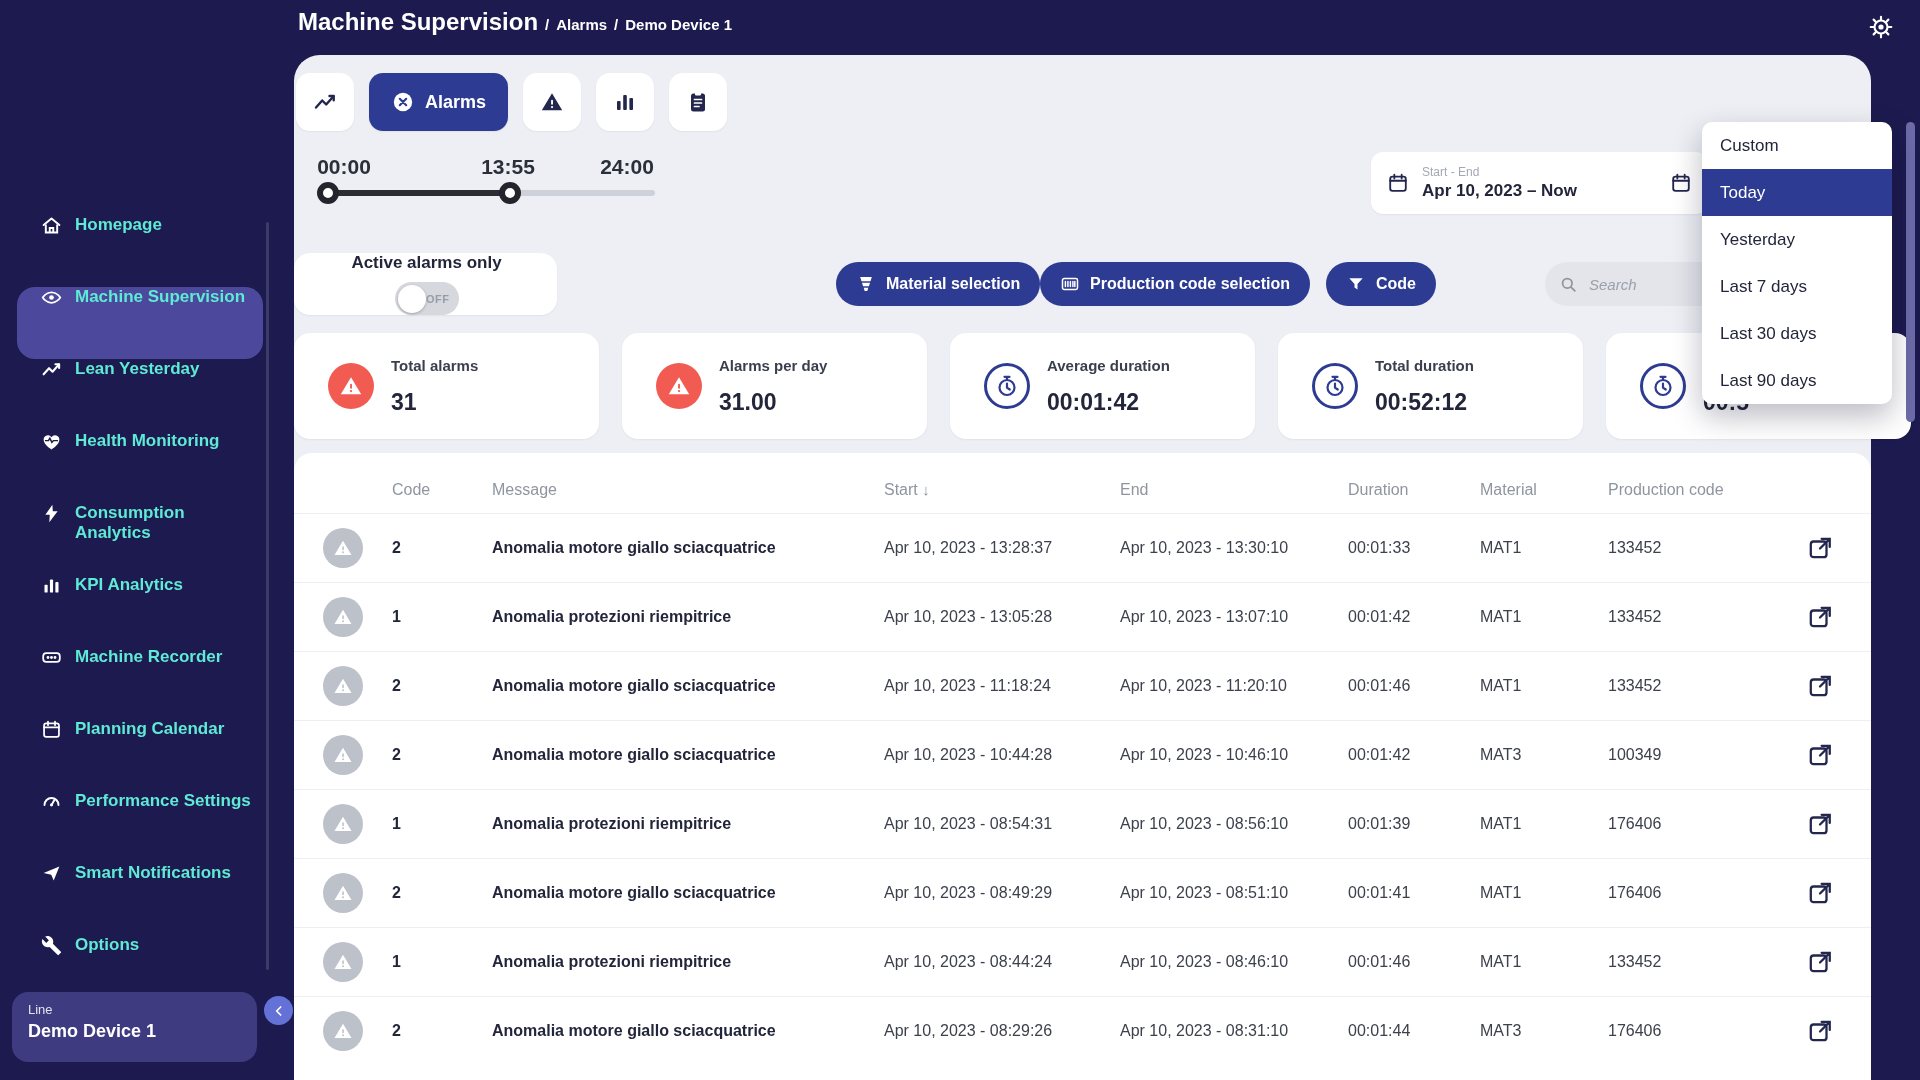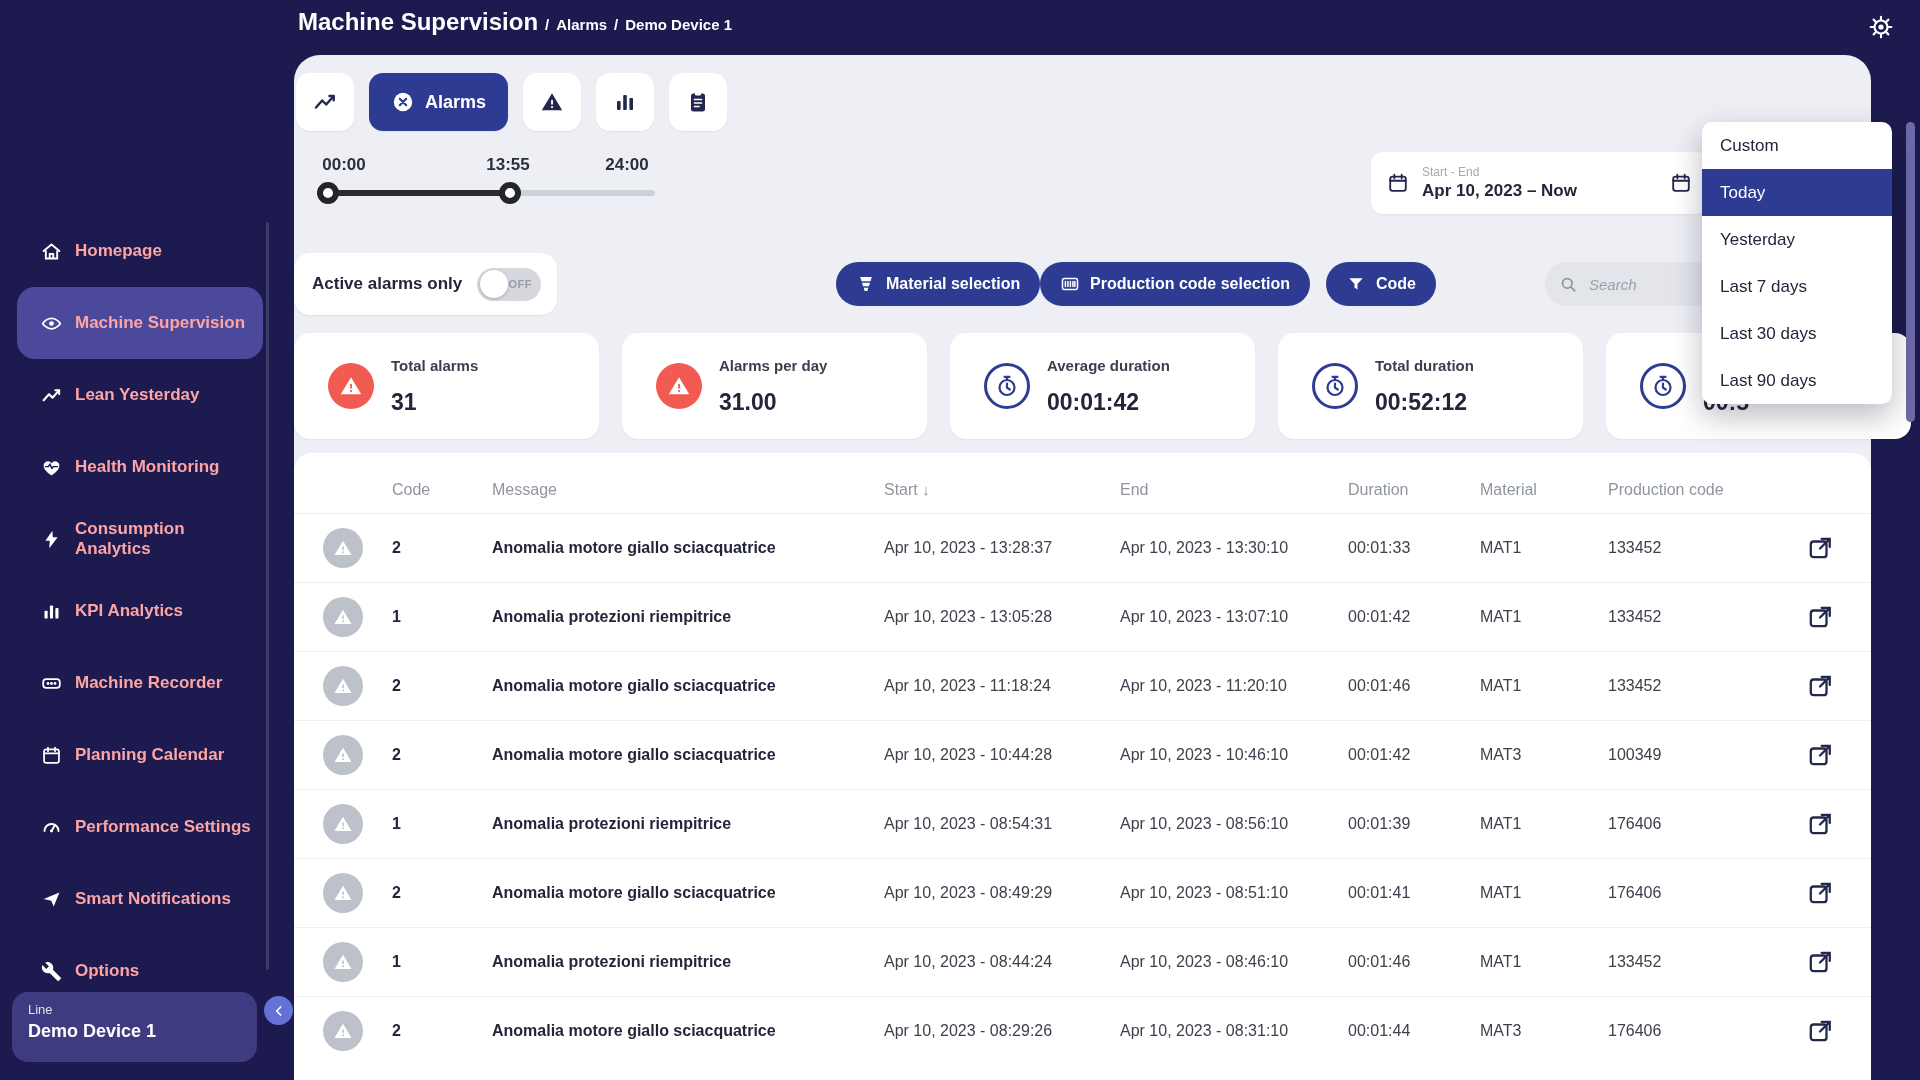--- a/index.html
+++ b/index.html
@@ -10,22 +10,22 @@
 
   
   .sidebar{position:absolute;left:0;top:0;bottom:0;width:283px;background:#1d1a4f;z-index:5;}
   .logo-ring{position:absolute;left:64px;top:30px;width:144px;height:144px;border-radius:50%;
              background:linear-gradient(160deg,#3fd4f0 5%,#6b5bf0 50%,#d940cf 95%);
              display:flex;align-items:center;justify-content:center;}
   .logo-inner{width:138px;height:138px;border-radius:50%;background:#1d1a4f;
               display:flex;align-items:center;justify-content:center;}
   .logo-inner span{color:#fff;font-size:33px;font-weight:300;letter-spacing:12px;padding-left:12px;}
   #nav{position:absolute;top:215px;left:0;right:0;}
-  .nav-item{position:relative;height:72px;margin:0 20px 0 17px;display:flex;align-items:center;
-            padding-left:24px;border-radius:18px;color:#fca5a5;}
+  .nav-item{position:relative;height:72px;margin:0 20px 0 17px;display:flex;align-items:flex-start;
+            padding-left:24px;border-radius:18px;color:#5eead4;}
   .nav-item.active{background:#4c499c;}
   .nav-item .ic{width:21px;height:21px;margin-right:13px;flex:none;color:#fff;}
   .nav-label{font-size:17px;font-weight:700;line-height:1.18;width:178px;}
   .nav-line{position:absolute;left:266px;top:222px;width:3px;height:748px;background:rgba(255,255,255,.14);border-radius:2px;}
   .device-card{position:absolute;left:12px;bottom:18px;width:245px;height:70px;background:#3e3b80;
                border-radius:16px;padding:10px 16px;color:#fff;}
   .line-label{font-size:13px;opacity:.85;}
   .device-name{font-size:18px;font-weight:600;margin-top:4px;}
   .collapse-btn{position:absolute;left:264px;top:996px;width:29px;height:29px;border-radius:50%;
                 background:#6472d8;border:none;display:flex;align-items:center;justify-content:center;z-index:30;}
@@ -47,21 +47,21 @@
   #toolbar{position:absolute;left:296px;top:73px;display:flex;gap:15px;z-index:2;}
   .tb-btn{height:58px;min-width:58px;border:none;border-radius:14px;background:#fff;color:#23264d;
           display:flex;align-items:center;justify-content:center;gap:10px;box-shadow:0 1px 2px rgba(25,28,60,.06);}
   .tb-btn.active{background:#2d3c92;color:#fff;}
   .tb-btn.labeled{padding:0 22px;}
   .tb-btn .ic{width:24px;height:24px;}
   .tb-label{font-size:18px;font-weight:700;}
 
   
   .slider{position:absolute;left:296px;top:150px;width:390px;height:70px;z-index:2;}
-  .sl-label{position:absolute;top:5px;width:70px;text-align:center;font-size:17px;font-weight:600;color:#2b2f3a;}
+  .sl-label{position:absolute;top:5px;width:70px;text-align:center;font-size:21px;font-weight:600;color:#2b2f3a;}
   .sl-label.l0{left:13px;} .sl-label.l1{left:177px;} .sl-label.l2{left:296px;}
   .sl-track{position:absolute;left:32px;top:40px;width:327px;height:6px;border-radius:3px;background:#cdd1d9;}
   .sl-fill{position:absolute;left:32px;top:40px;width:182px;height:6px;border-radius:3px;background:#2b2c34;}
   .sl-handle{position:absolute;top:32px;width:22px;height:22px;border-radius:50%;background:#fff;border:6px solid #23242c;}
   .sl-handle.h0{left:21px;} .sl-handle.h1{left:203px;}
 
   
   .date-card{position:absolute;left:1371px;top:152px;width:337px;height:62px;background:#fff;border-radius:12px;
              display:flex;align-items:center;padding:0 16px;z-index:2;box-shadow:0 1px 2px rgba(25,28,60,.06);}
   .date-ic{width:22px;height:22px;color:#23264d;flex:none;}
@@ -72,21 +72,21 @@
 
   
   #dropdown{position:absolute;left:1702px;top:122px;width:190px;background:#fff;border-radius:10px;overflow:hidden;
             box-shadow:0 12px 30px rgba(10,10,40,.28);z-index:40;}
   .dd-item{height:47px;display:flex;align-items:center;padding-left:18px;font-size:17px;color:#23263a;}
   .dd-item.selected{background:#2d3c92;color:#fff;}
 
   
   .aa-card{position:absolute;left:294px;top:253px;width:263px;height:62px;background:#fff;border-radius:16px;
            display:flex;align-items:center;justify-content:space-between;padding:0 16px 0 18px;z-index:2;
-           box-shadow:0 1px 2px rgba(25,28,60,.06);}
+           box-shadow:0 1px 2px rgba(25,28,60,.06);flex-direction:column;}
   .aa-label{font-size:17px;font-weight:600;color:#23263a;}
   .toggle{position:relative;width:64px;height:33px;border-radius:17px;background:#d6d8de;flex:none;}
   .knob{position:absolute;left:3px;top:2.5px;width:28px;height:28px;border-radius:50%;background:#fff;
         box-shadow:0 1px 3px rgba(0,0,0,.25);}
   .toggle-label{position:absolute;right:9px;top:50%;transform:translateY(-50%);font-size:11px;font-weight:700;
                 color:#979da6;letter-spacing:.5px;}
   .fbtn{position:absolute;top:262px;height:44px;border:none;border-radius:22px;background:#2d3c92;color:#fff;
         display:flex;align-items:center;gap:10px;font-size:16px;font-weight:600;padding:0 20px;z-index:2;}
   .f-material{left:836px;} .f-prod{left:1040px;} .f-code{left:1326px;}
   .fb-ic{width:20px;height:20px;color:#fff;}

